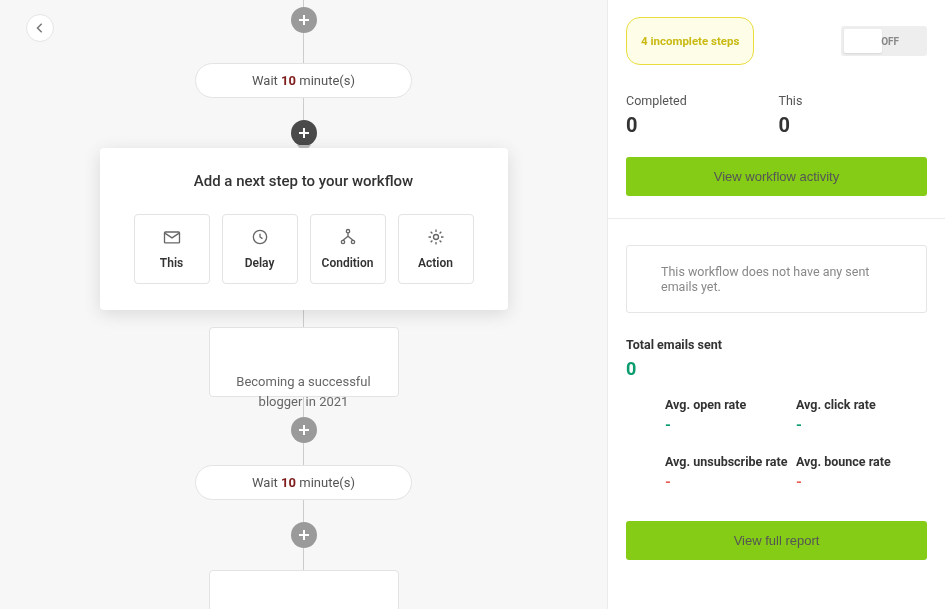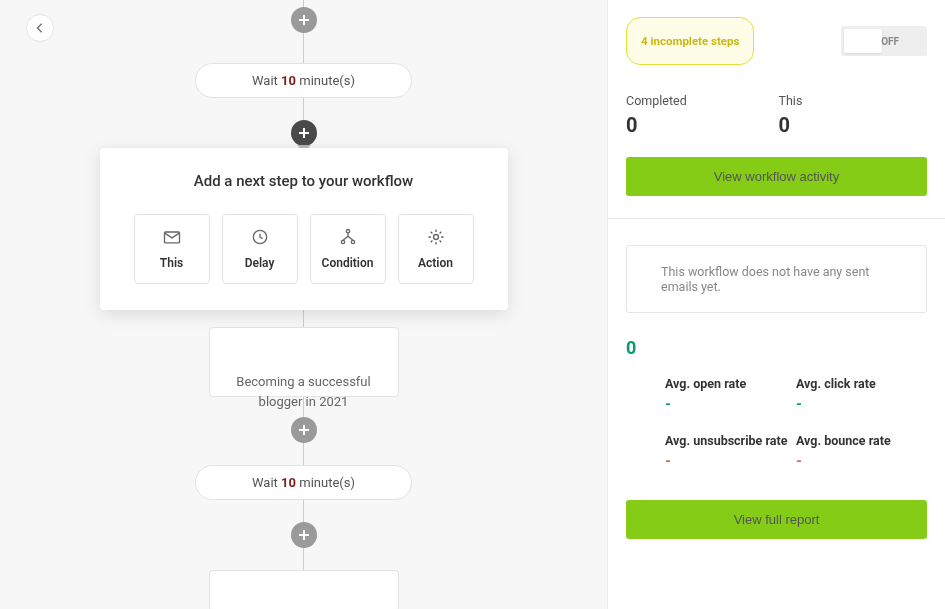--- a/index.html
+++ b/index.html
@@ -329,20 +329,21 @@
       <div class="stat">
         <div class="lbl">This</div>
         <div class="val">0</div>
       </div>
     </div>
     <button class="full-btn">View workflow activity</button>
   </div>
   <div class="sidebar-bot">
     <div class="notice">This workflow does not have any sent emails yet.</div>
     <div class="metric-block">
+      <div class="lbl">Total emails sent</div>
       <div class="val green">0</div>
     </div>
     <div class="metrics-grid">
       <div class="metric">
         <div class="lbl">Avg. open rate</div>
         <div class="val green">-</div>
       </div>
       <div class="metric">
         <div class="lbl">Avg. click rate</div>
         <div class="val green">-</div>

